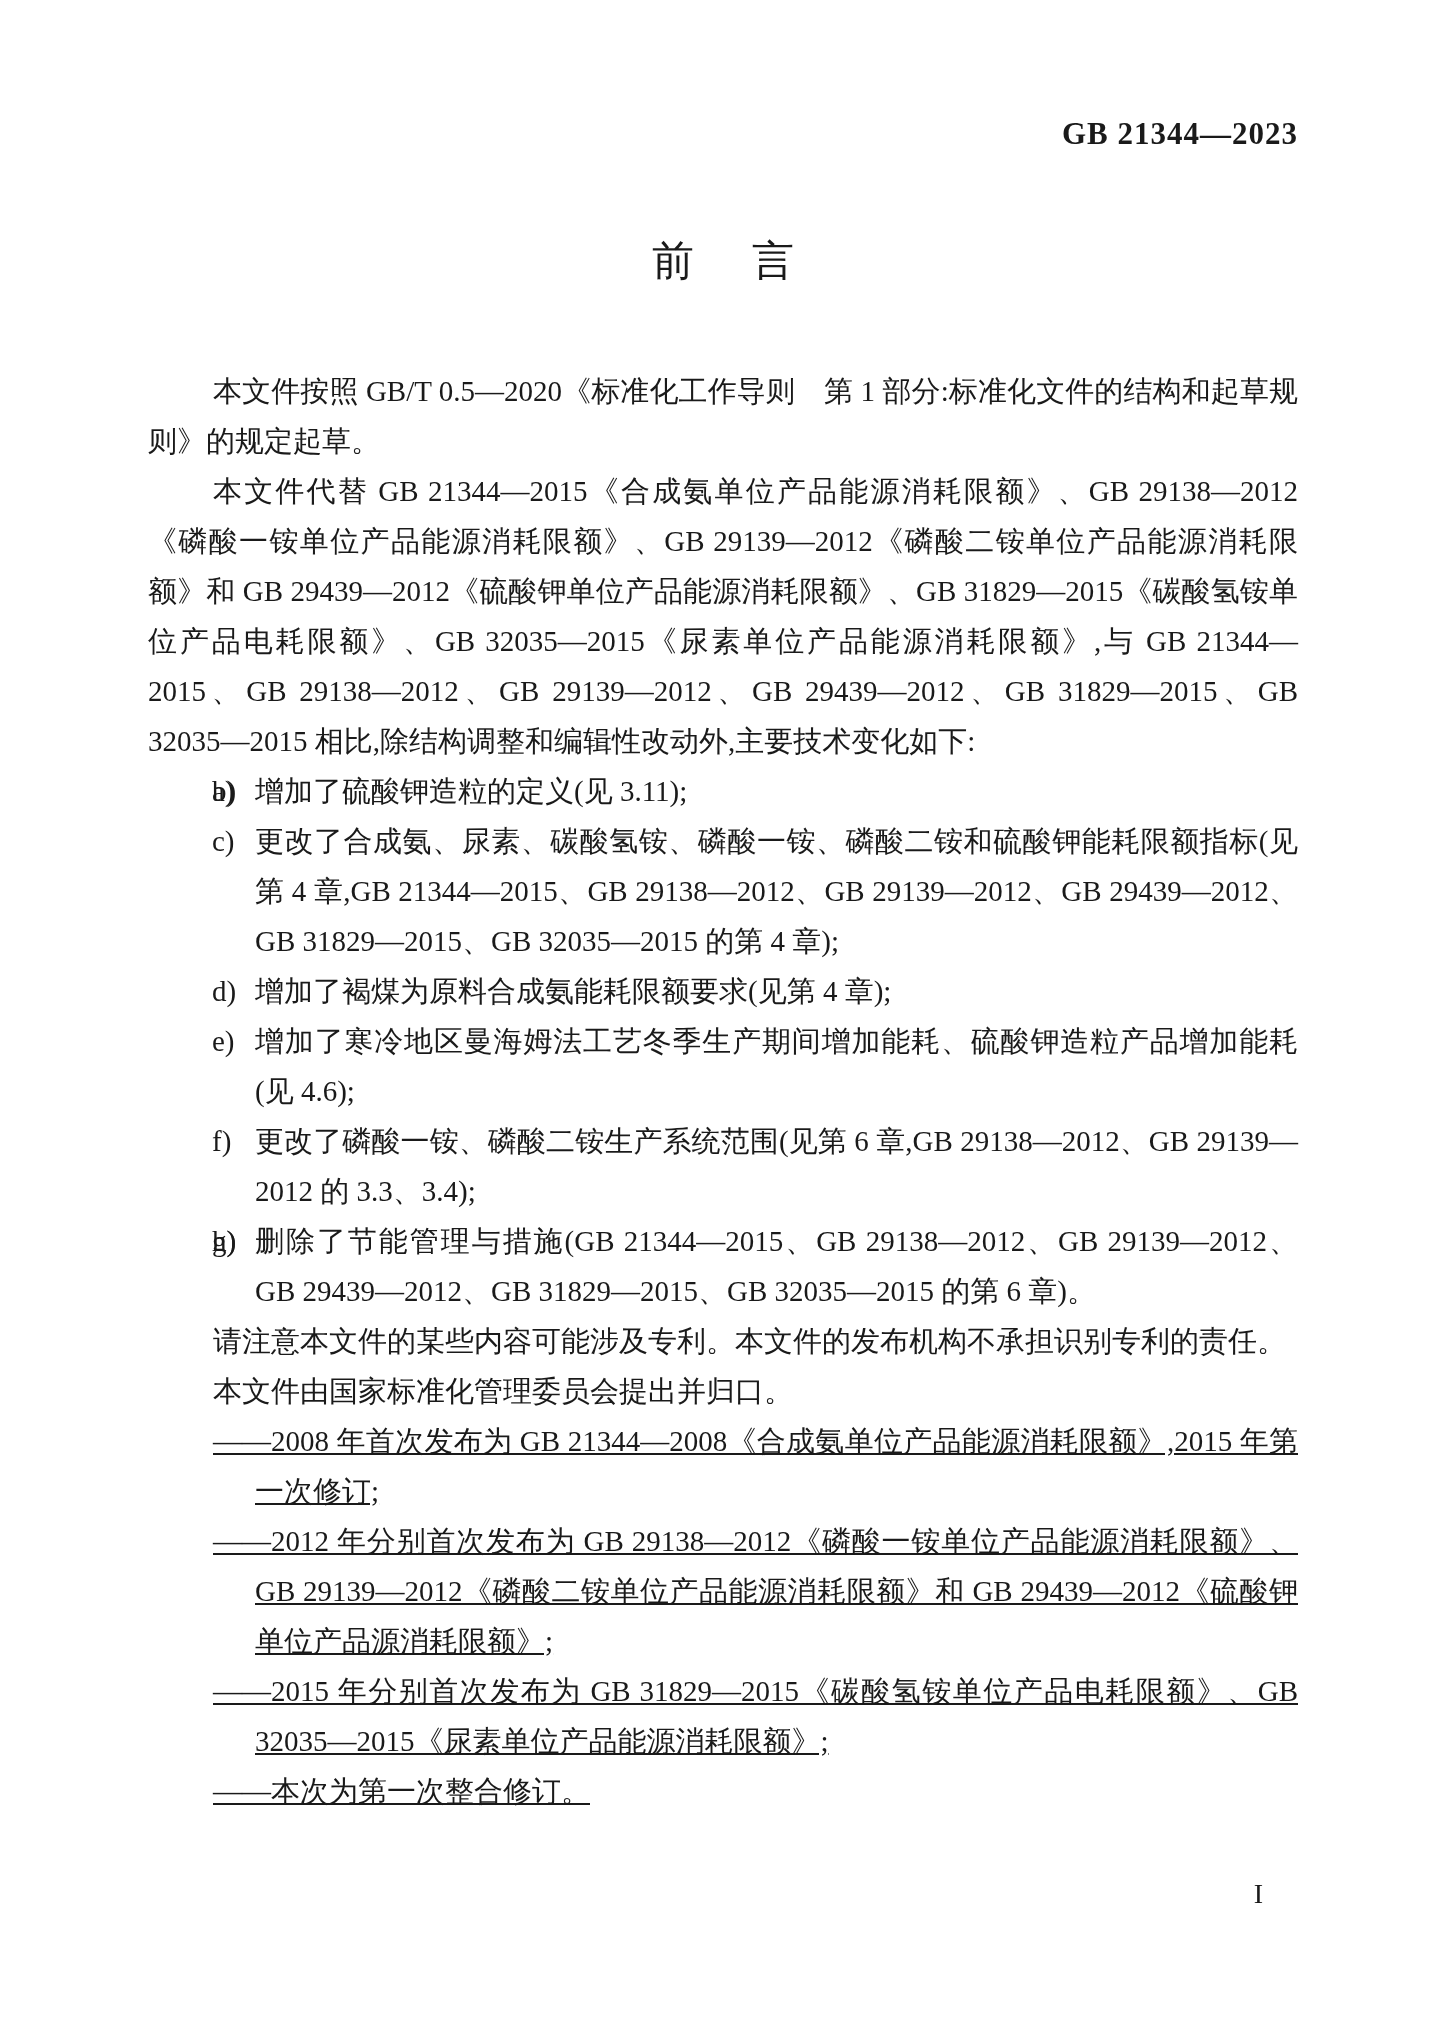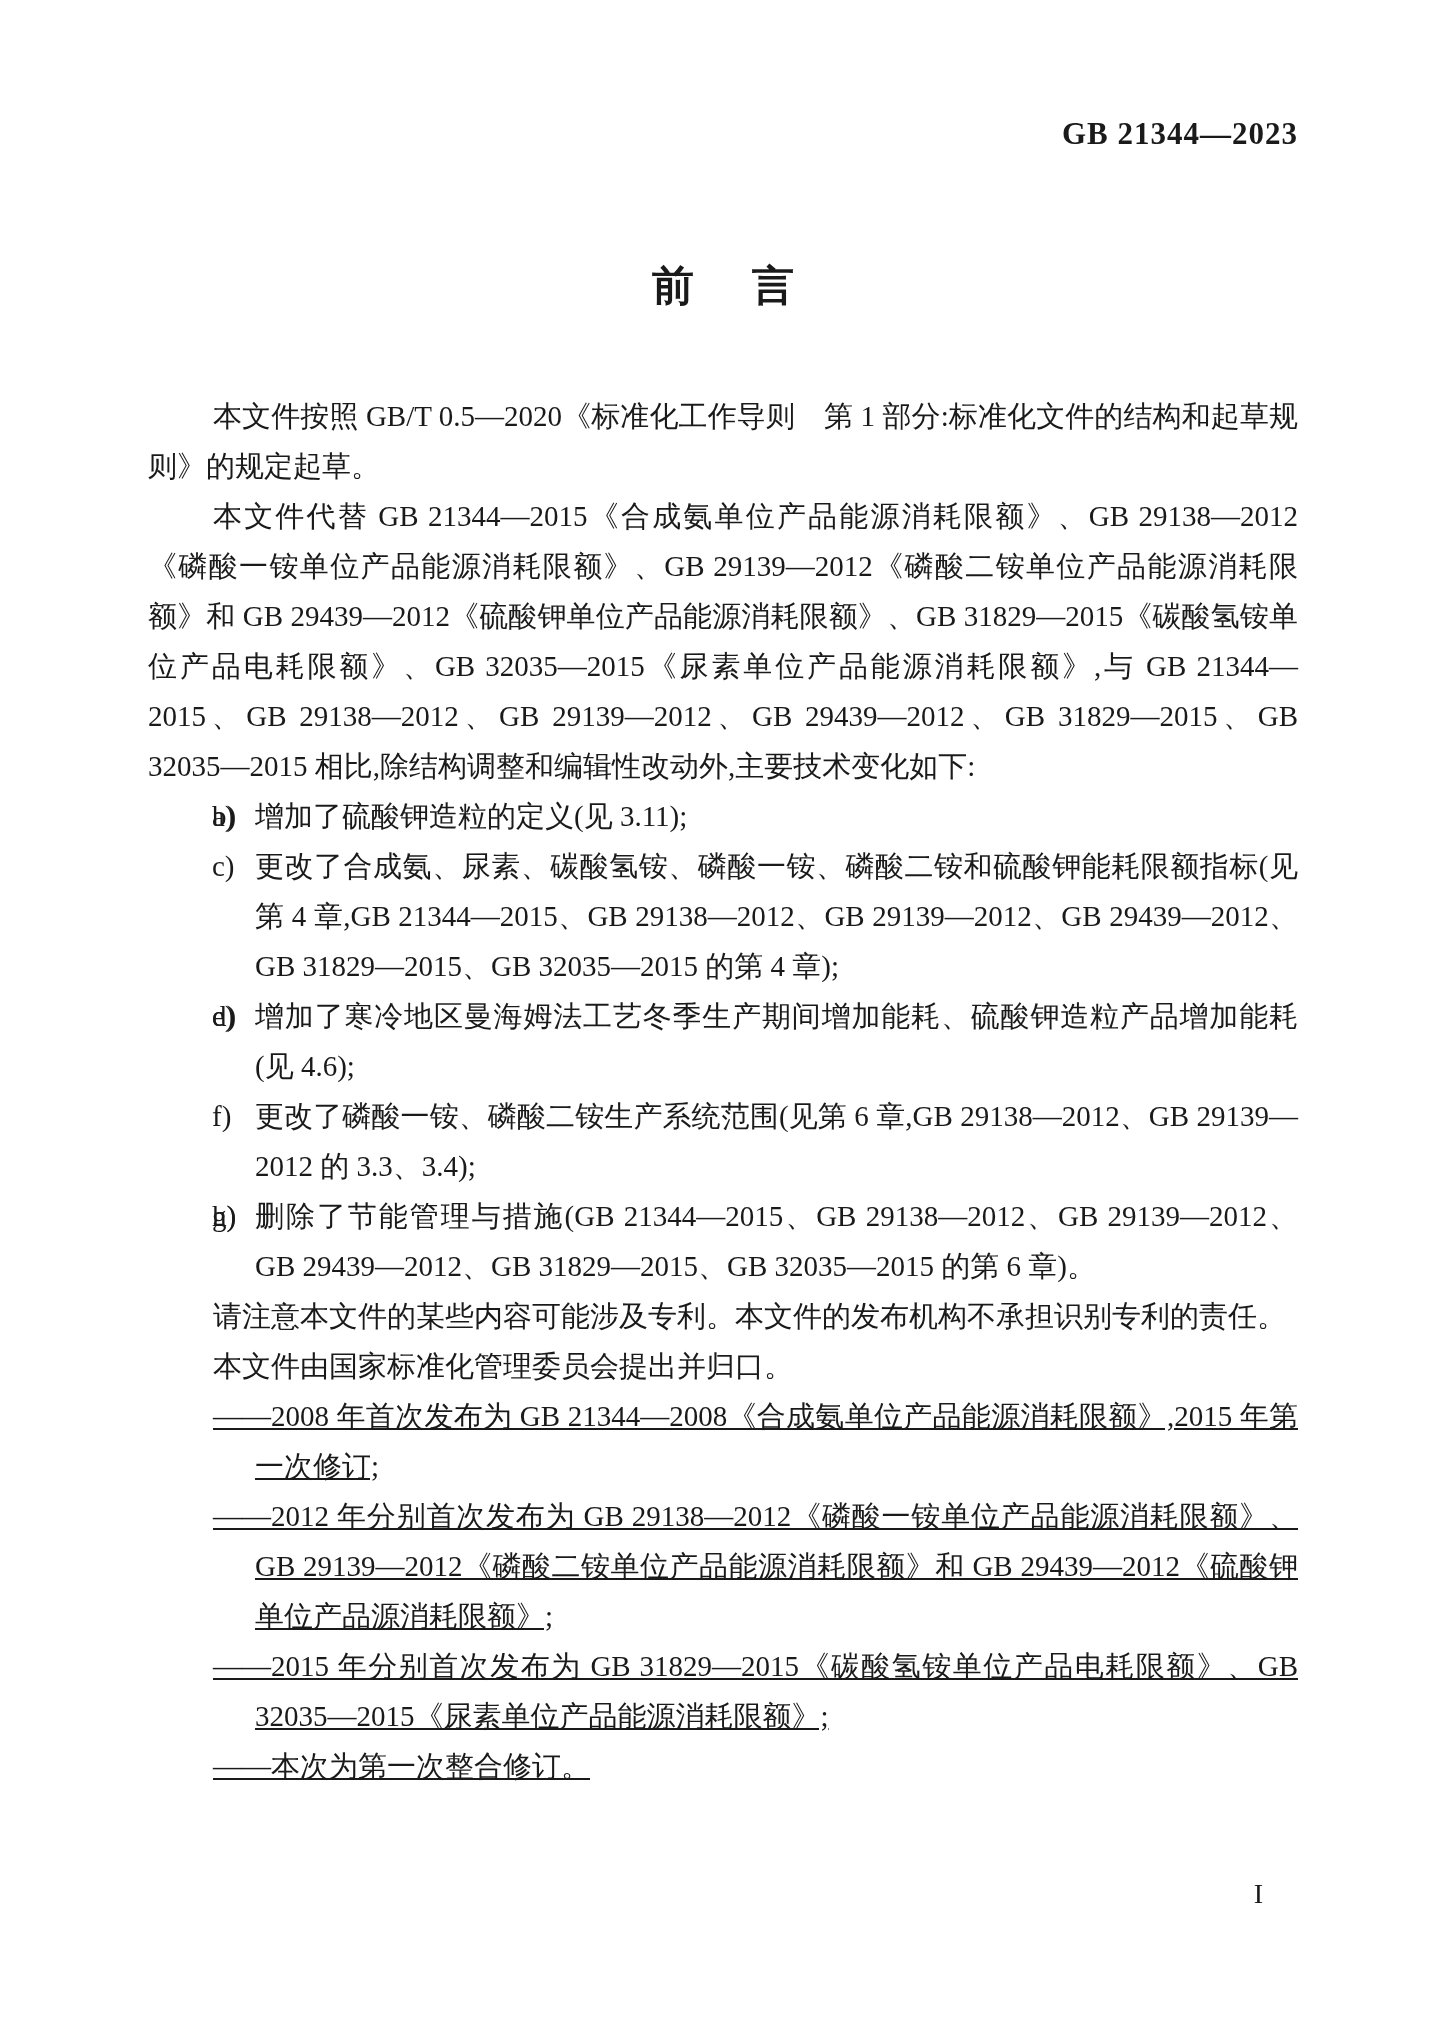--- a/index.html
+++ b/index.html
@@ -22,24 +22,24 @@
     width: 1150px;
   }
   .std-code {
     margin-top: 116px;
     text-align: right;
     font-size: 31px;
     font-weight: bold;
     letter-spacing: 1px;
   }
   .fw-title {
-    margin-top: 109px;
+    margin-top: 84px;
     text-align: center;
     font-size: 42px;
-    font-weight: bold;
+    font-weight: normal;
     line-height: 50px;
   }
   .title-gap { display: inline-block; width: 58px; }
   .body-text {
     margin-top: 80px;
     font-size: 29px;
     line-height: 50px;
     text-align: justify;
   }
   .para-indent { text-indent: 65px; }
@@ -89,21 +89,21 @@
         <div class="change-item">
           <span class="change-label">a)</span>
         </div>
         <div class="change-item">
           <span class="change-label">b)</span><span>增加了硫酸钾造粒的定义(见 3.11);</span>
         </div>
         <div class="change-item">
           <span class="change-label">c)</span><span>更改了合成氨、尿素、碳酸氢铵、磷酸一铵、磷酸二铵和硫酸钾能耗限额指标(见第 4 章,GB 21344—2015、GB 29138—2012、GB 29139—2012、GB 29439—2012、GB 31829—2015、GB 32035—2015 的第 4 章);</span>
         </div>
         <div class="change-item">
-          <span class="change-label">d)</span>
+          <span class="change-label">d)</span><span>增加了褐煤为原料合成氨能耗限额要求(见第 4 章);</span>
         </div>
         <div class="change-item">
           <span class="change-label">e)</span><span>增加了寒冷地区曼海姆法工艺冬季生产期间增加能耗、硫酸钾造粒产品增加能耗(见 4.6);</span>
         </div>
         <div class="change-item">
           <span class="change-label">f)</span><span>更改了磷酸一铵、磷酸二铵生产系统范围(见第 6 章,GB 29138—2012、GB 29139—2012 的 3.3、3.4);</span>
         </div>
         <div class="change-item">
           <span class="change-label">g)</span>
         </div>

